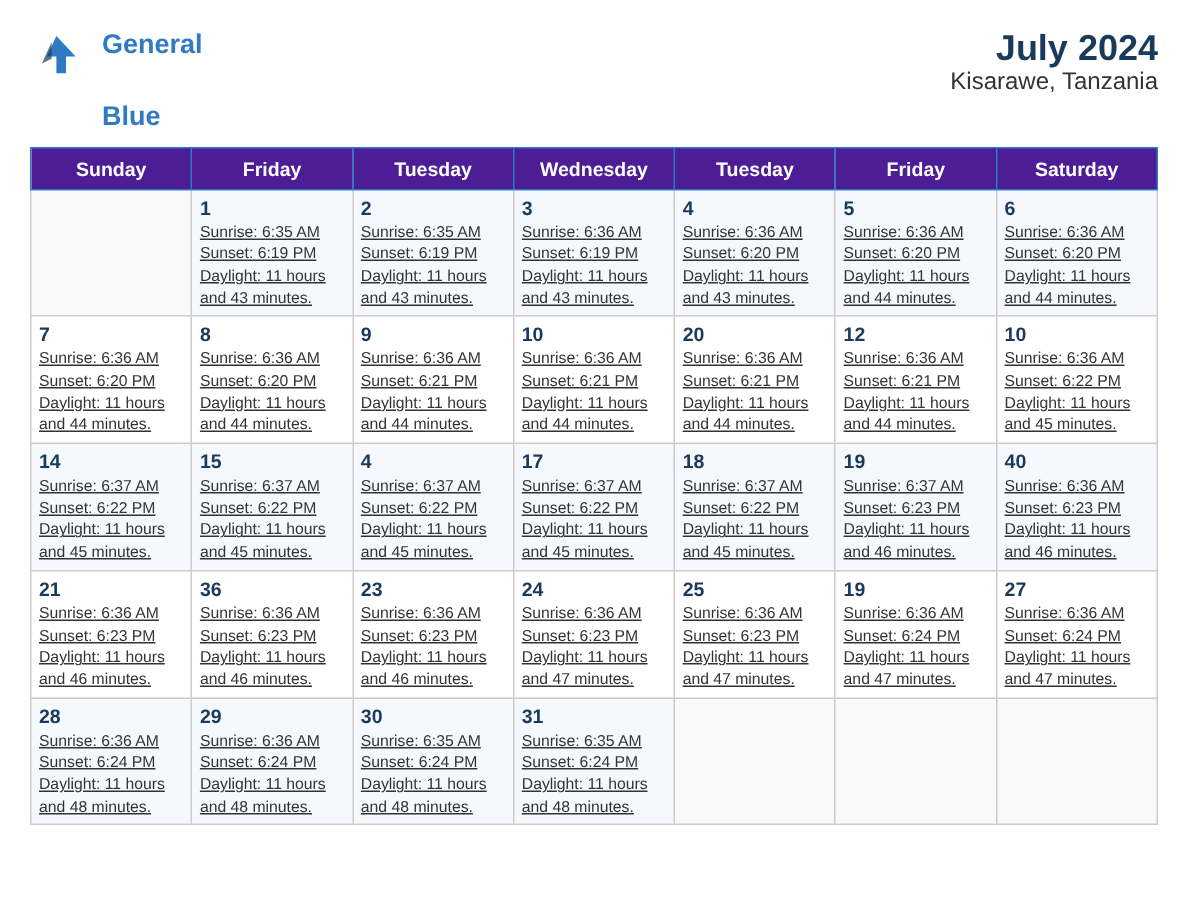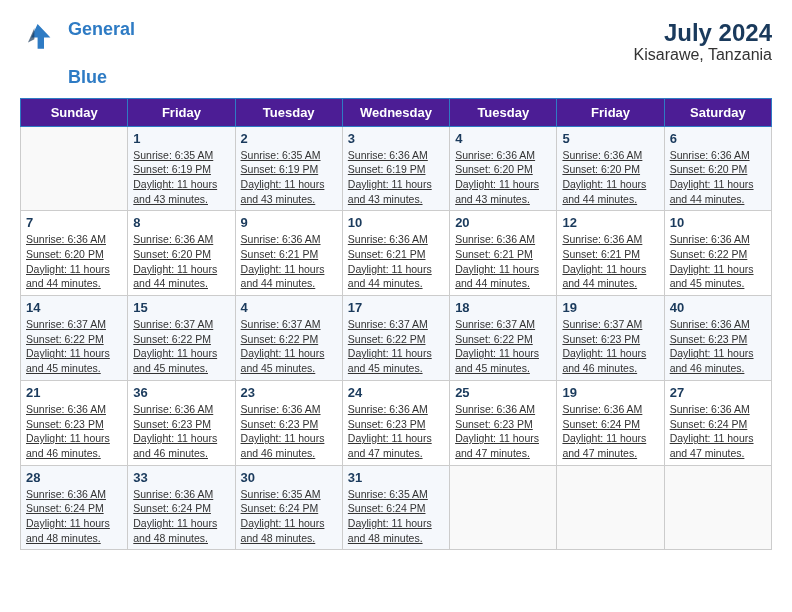--- a/index.html
+++ b/index.html
@@ -351,21 +351,21 @@
       <tr>
         <td>
         <span class="day-num">28</span>
         <div class="day-info">
           <div>Sunrise: 6:36 AM</div>
           <div>Sunset: 6:24 PM</div>
           <div>Daylight: 11 hours and 48 minutes.</div>
         </div>
       </td>
         <td>
-        <span class="day-num">33</span>
+        <span class="day-num">29</span>
         <div class="day-info">
           <div>Sunrise: 6:36 AM</div>
           <div>Sunset: 6:24 PM</div>
           <div>Daylight: 11 hours and 48 minutes.</div>
         </div>
       </td>
         <td>
         <span class="day-num">30</span>
         <div class="day-info">
           <div>Sunrise: 6:35 AM</div>

